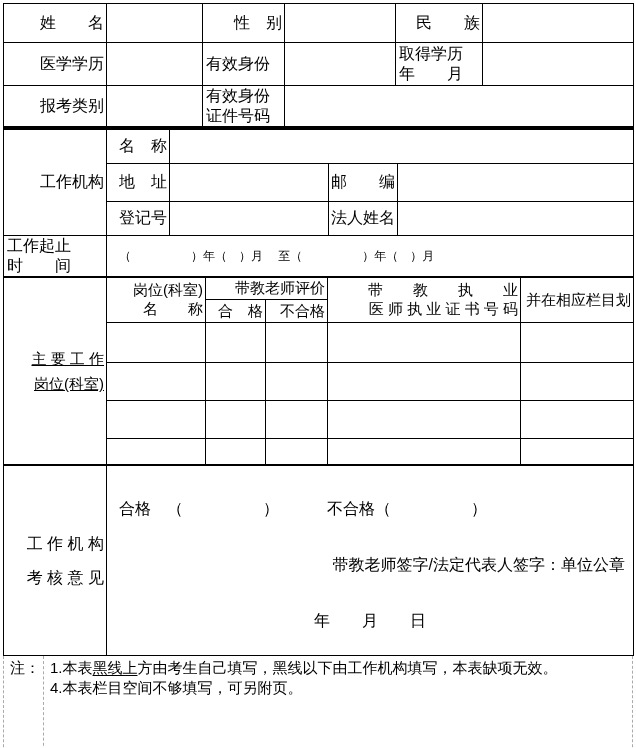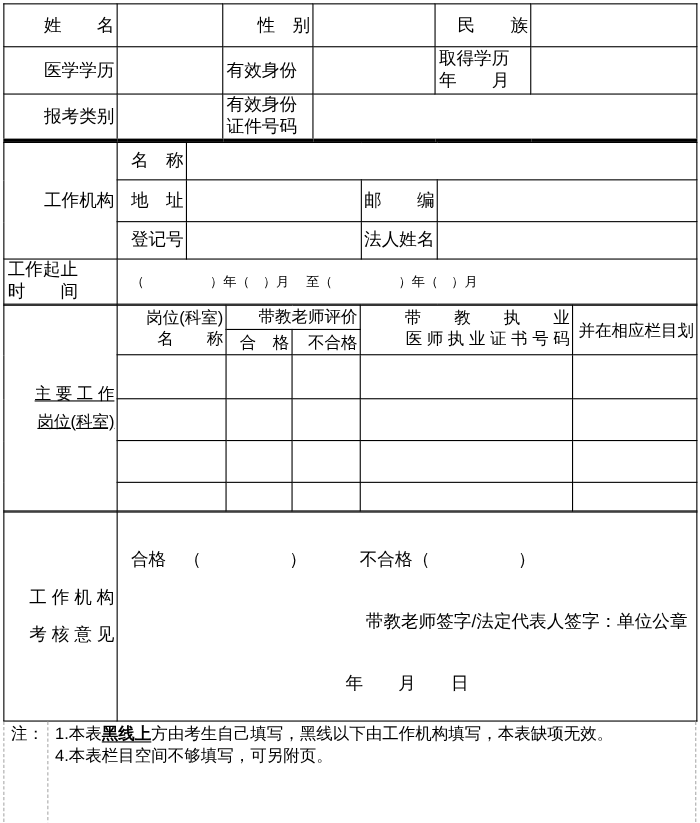--- a/index.html
+++ b/index.html
@@ -26,21 +26,21 @@
   .assess-label { line-height:2.1; }
   .posts-label { line-height:1.7;text-decoration:underline; }
   
   .notes {
     width:630px; height:101px; display:flex;
     border-left:1px dashed #aaa; border-right:1px dashed #aaa; border-bottom:1px dashed #aaa;
     font-size:15px; line-height:20px;
   }
   .notes-label { width:40px; padding:2px 0 0 6px; border-right:1px dashed #aaa; }
   .notes-body { flex:1; padding:2px 4px 0 6px; }
-  .note-line span.underline { text-decoration:underline; text-underline-offset:2px;font-weight:bold; }
+  .note-line span.underline { text-decoration:underline; text-underline-offset:2px; }
 </style>
 </head>
 <body>
 
 <div class="sheet">
 
   <table class="tA">
     <colgroup>
       <col style="width:103px">
         <col style="width:96px">

